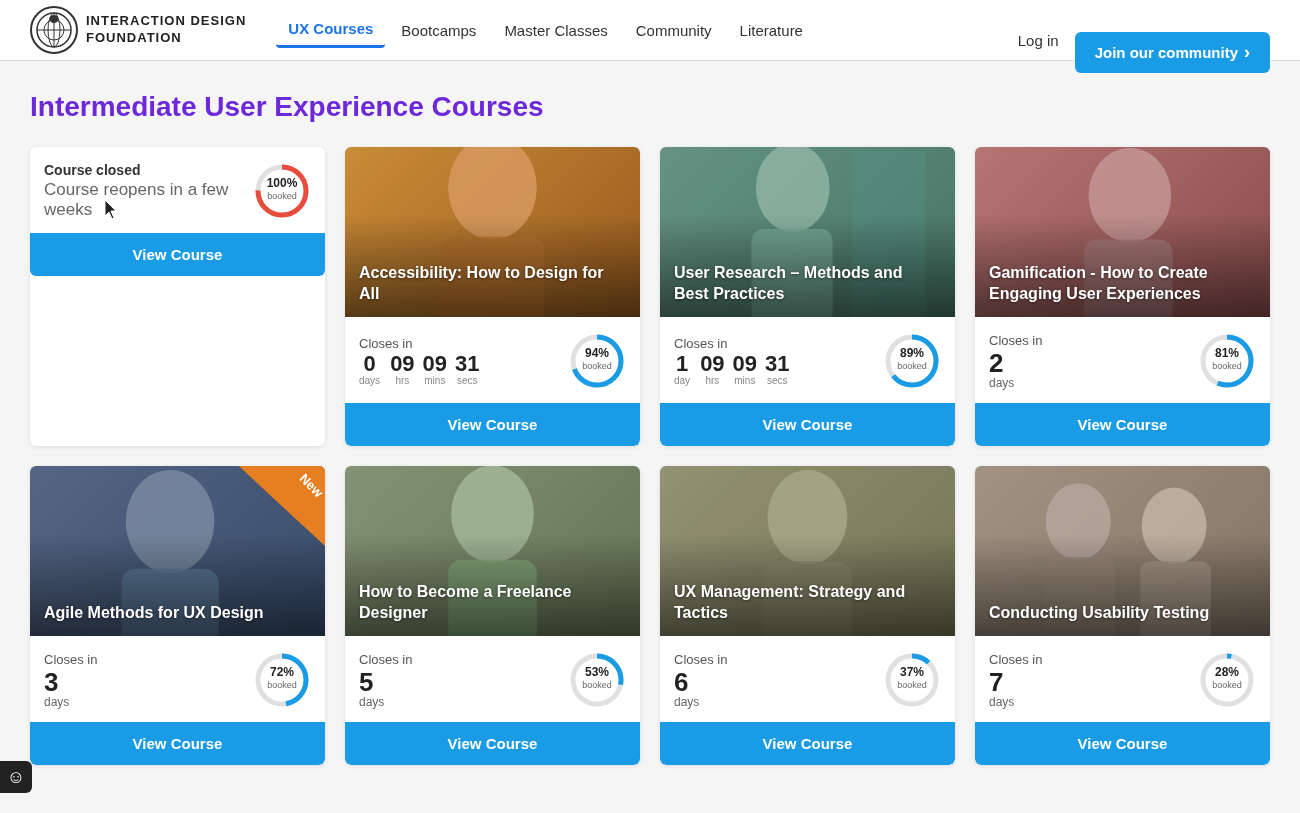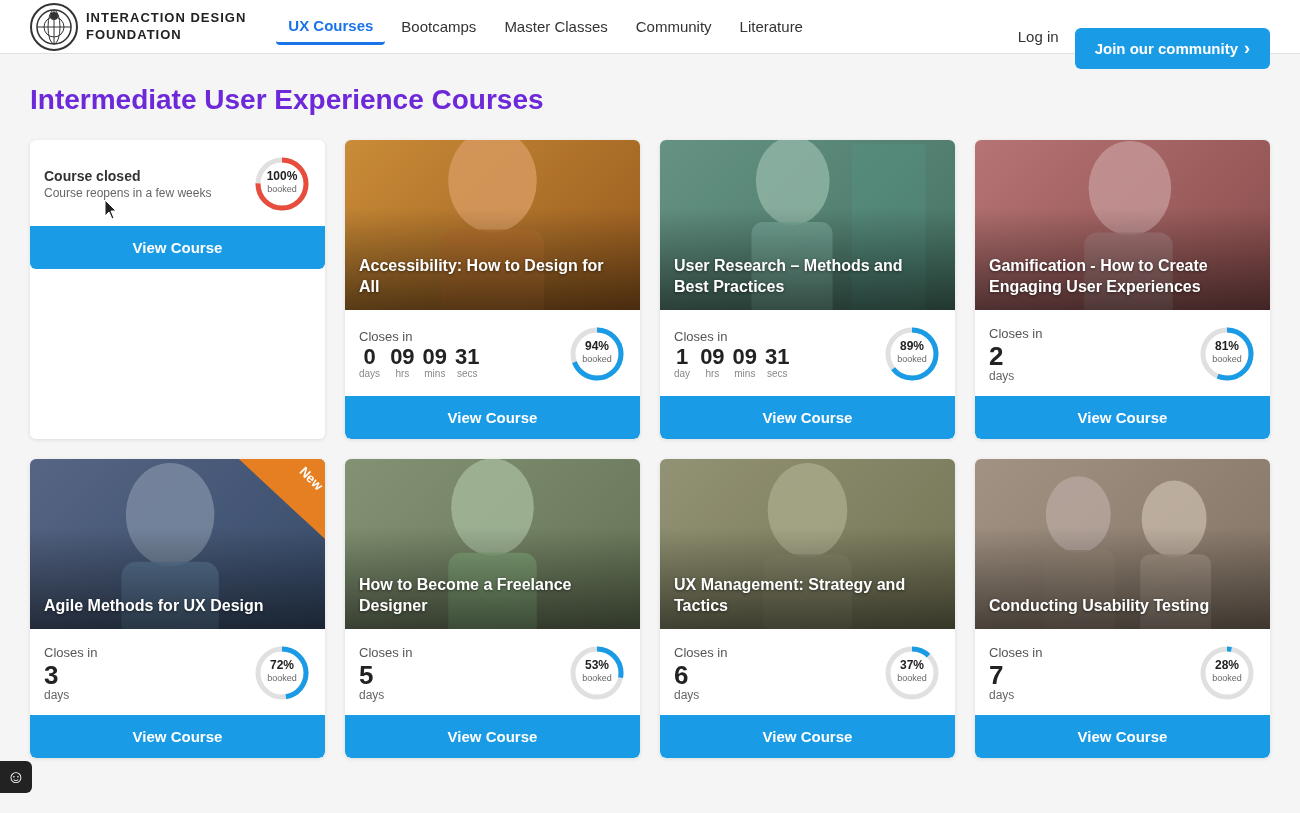--- a/index.html
+++ b/index.html
@@ -5,21 +5,21 @@
     * { box-sizing: border-box; margin: 0; padding: 0; }
     body { font-family: Arial, Helvetica, sans-serif; background: #f5f5f5; min-height: 813px; width: 1300px; overflow-x: hidden; }
 
     
     .navbar {
       background: #fff;
       border-bottom: 1px solid #e0e0e0;
       display: flex;
       align-items: center;
       padding: 0 30px;
-      height: 54px;
+      height: 61px;
       position: relative;
       z-index: 10;
     }
     .logo-area {
       display: flex;
       align-items: center;
       margin-right: 30px;
     }
     .logo-circle {
       width: 48px;
@@ -230,24 +230,23 @@
     .countdown-unit {
       font-size: 10px;
       color: #888;
     }
     .course-closed-text {
       font-size: 14px;
       font-weight: bold;
       color: #333;
     }
     .course-reopens-text {
-      font-size: 12px;
+      font-size: 17px;
       color: #666;
       margin-top: 2px;
-      text-align: center;
     }
 
     
     .circle-progress {
       width: 58px;
       height: 58px;
       flex-shrink: 0;
       text-decoration: underline;
     }
     .circle-progress svg {

